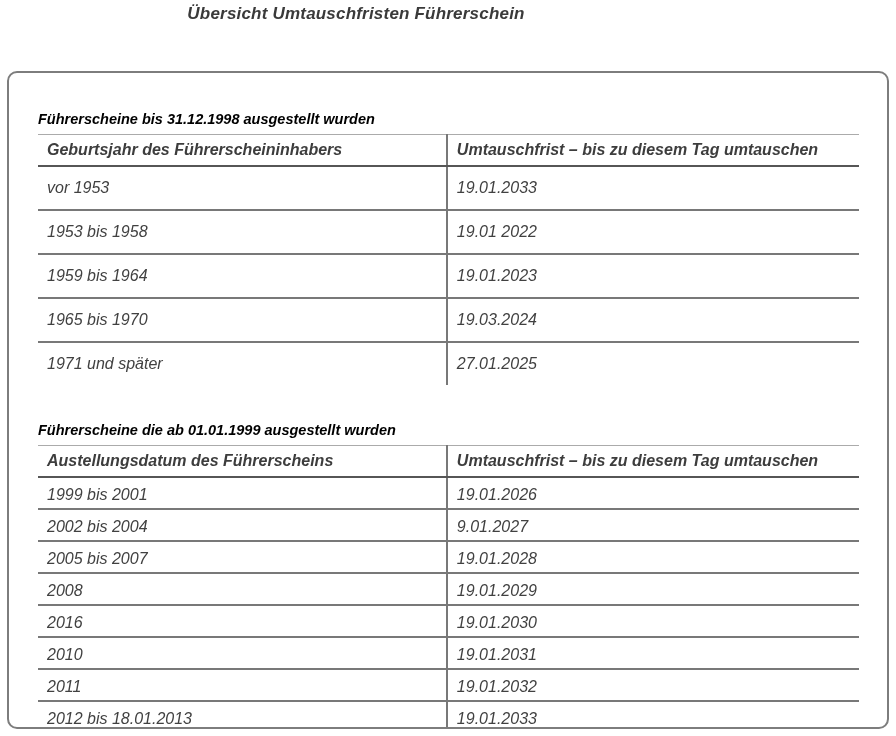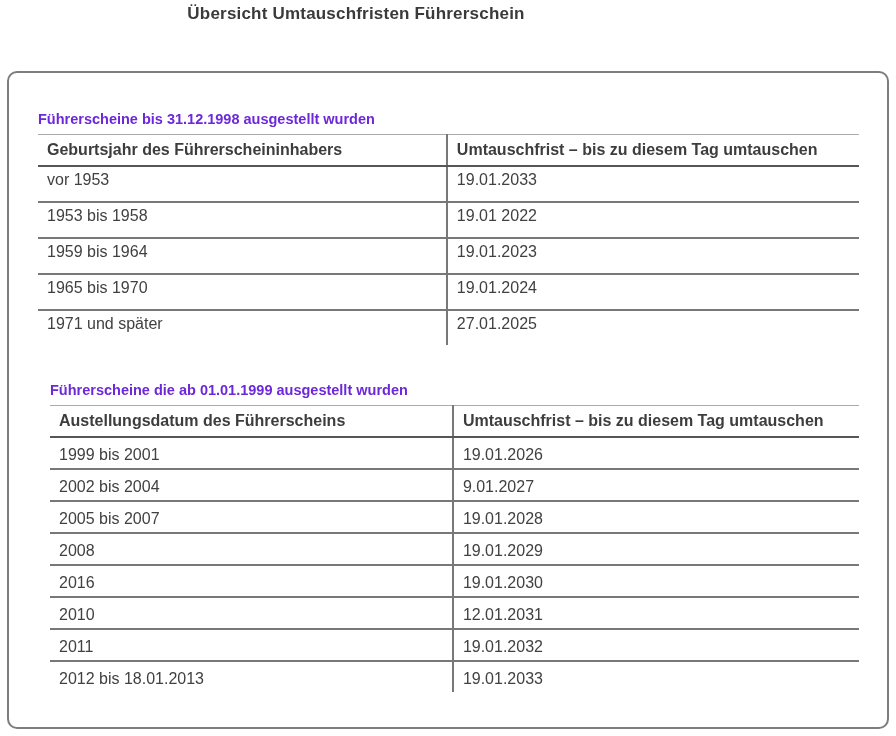--- a/index.html
+++ b/index.html
@@ -5,21 +5,21 @@
   * { box-sizing: border-box; }
   html, body {
     margin: 0;
     padding: 0;
     width: 896px;
     height: 736px;
     background: #ffffff;
     font-family: "Liberation Sans", sans-serif;
     color: #3c3c3c;
   }
-  .page { position: relative; width: 712px; height: 736px; }
+  .page { position: relative; width: 712px; height: 736px; font-style: italic; }
   .page-title {
     margin: 0;
     padding-top: 4px;
     text-align: center;
     font-size: 17px;
     font-weight: 700;
     color: #3a3a3a;
     letter-spacing: 0.2px;
   }
   .card {
@@ -28,26 +28,26 @@
     top: 71px;
     width: 882px;
     height: 658px;
     background: #ffffff;
     border: 2px solid #7d7d7d;
     border-radius: 10px;
     padding: 38px 28px 0 29px;
     overflow: hidden;
   }
   .tbl-section { margin: 0; }
-  .tbl-section.section-1 { margin-top: 37px; margin-left: 12px; }
+  .tbl-section.section-1 { margin-top: 37px; }
   .section-heading {
     margin: 0 0 7px 0;
     font-size: 14.5px;
     font-weight: 700;
-    color: #6d28d9;
+    color: #000000;
   }
   table.deadline-table {
     width: 100%;
     border-collapse: collapse;
     table-layout: fixed;
   }
   .deadline-table th,
   .deadline-table td {
     text-align: left;
     padding-left: 9px;
@@ -67,21 +67,21 @@
   .deadline-table td:first-child {
     width: 49.8%;
     border-right: 2px solid #787878;
   }
   .deadline-table td {
     color: #414141;
     border-bottom: 2px solid #787878;
   }
   .deadline-table tbody tr:last-child td { border-bottom: none; }
   
-  .section-0 .deadline-table td { padding-top: 4px; padding-bottom: 12px; }
+  .section-0 .deadline-table td { padding-top: 12px; padding-bottom: 12px; }
   
   .section-1 .deadline-table td { padding-top: 8px;  padding-bottom: 4px; }
 </style>
 </head>
 <body>
 
 <main class="page">
   <h1 class="page-title">Übersicht Umtauschfristen Führerschein</h1>
 
   <div class="card" id="card">
@@ -102,21 +102,21 @@
             <tr>
               <td>1953 bis 1958</td>
               <td>19.01 2022</td>
             </tr>
             <tr>
               <td>1959 bis 1964</td>
               <td>19.01.2023</td>
             </tr>
             <tr>
               <td>1965 bis 1970</td>
-              <td>19.01.2024</td>
+              <td>19.03.2024</td>
             </tr>
             <tr>
               <td>1971 und später</td>
               <td>27.01.2025</td>
             </tr>
           </tbody>
     </table>
   </section>
 
   <section class="tbl-section section-1">
@@ -144,21 +144,21 @@
             <tr>
               <td>2008</td>
               <td>19.01.2029</td>
             </tr>
             <tr>
               <td>2016</td>
               <td>19.01.2030</td>
             </tr>
             <tr>
               <td>2010</td>
-              <td>12.01.2031</td>
+              <td>19.01.2031</td>
             </tr>
             <tr>
               <td>2011</td>
               <td>19.01.2032</td>
             </tr>
             <tr>
               <td>2012 bis 18.01.2013</td>
               <td>19.01.2033</td>
             </tr>
           </tbody>

